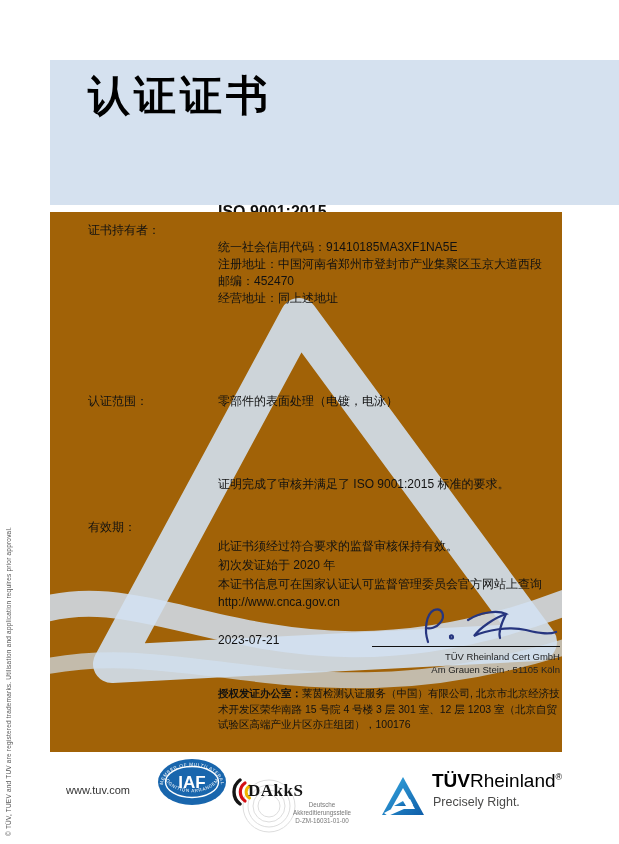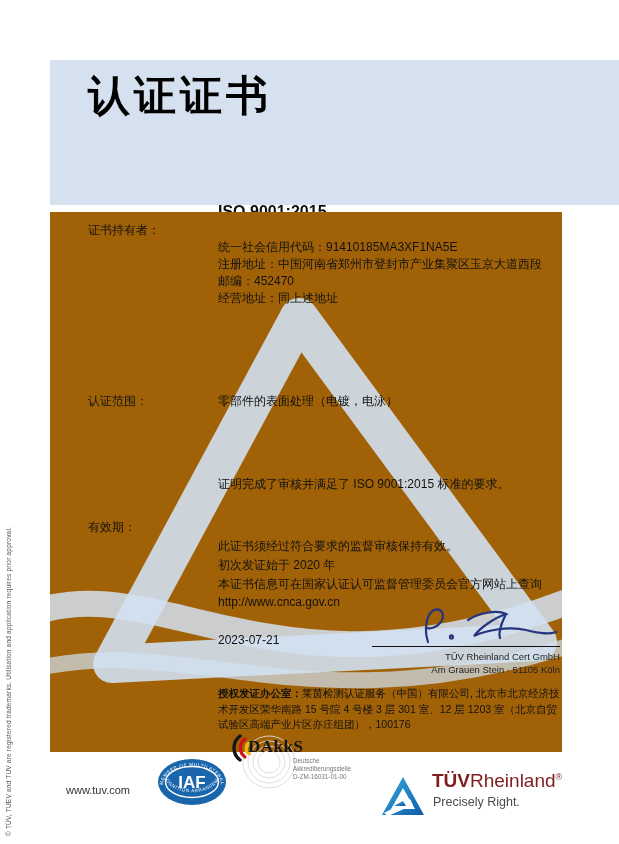--- a/index.html
+++ b/index.html
@@ -26,26 +26,26 @@
   .line{position:absolute;left:168px;font-size:12px;color:#111;white-space:nowrap;}
   .date-txt{position:absolute;left:168px;top:421px;font-size:12px;color:#111;}
   .sig-svg{position:absolute;left:360px;top:390px;width:152px;height:48px;}
   .sig-line{position:absolute;left:322px;top:434px;width:188px;border-top:1.5px solid #111;}
   .issuer{position:absolute;right:2px;top:438px;text-align:right;font-size:9.5px;line-height:13px;color:#222;}
   .office{position:absolute;left:168px;top:474px;width:342px;font-size:10.5px;line-height:15.5px;color:#111;}
   .office b{font-weight:700;}
   
   .tuvcom{position:absolute;left:66px;top:784px;font-size:11px;color:#333;}
   .iaf-svg{position:absolute;left:157px;top:758px;}
-  .dakks{position:absolute;left:231px;top:734px;width:120px;height:62px;}
+  .dakks{position:absolute;left:231px;top:778px;width:120px;height:62px;text-align:center;}
   .dakks-name{position:absolute;left:17px;top:3px;font-family:"Liberation Serif","DejaVu Serif",serif;
     font-weight:700;font-size:17px;color:#151515;letter-spacing:.5px;}
   .dakks-sub{position:absolute;left:62px;top:23px;font-size:6.3px;line-height:8px;color:#777;}
   .tr-logo-svg{position:absolute;left:380px;top:775px;}
-  .tr-brand{position:absolute;left:432px;top:770px;font-size:19px;color:#7f1d1d;}
+  .tr-brand{position:absolute;left:432px;top:770px;font-size:19px;color:#000000;}
   .tr-brand .b{font-weight:700;}
   .tr-brand sup{font-size:9px;}
   .tr-tagline{position:absolute;left:433px;top:795px;font-size:12.5px;color:#4a4a49;}
 </style>
 </head>
 <body>
 
 <div class="page">
 
   <div class="vertical-copy">© TÜV, TUEV and TUV are registered trademarks. Utilisation and application requires prior approval.</div>

